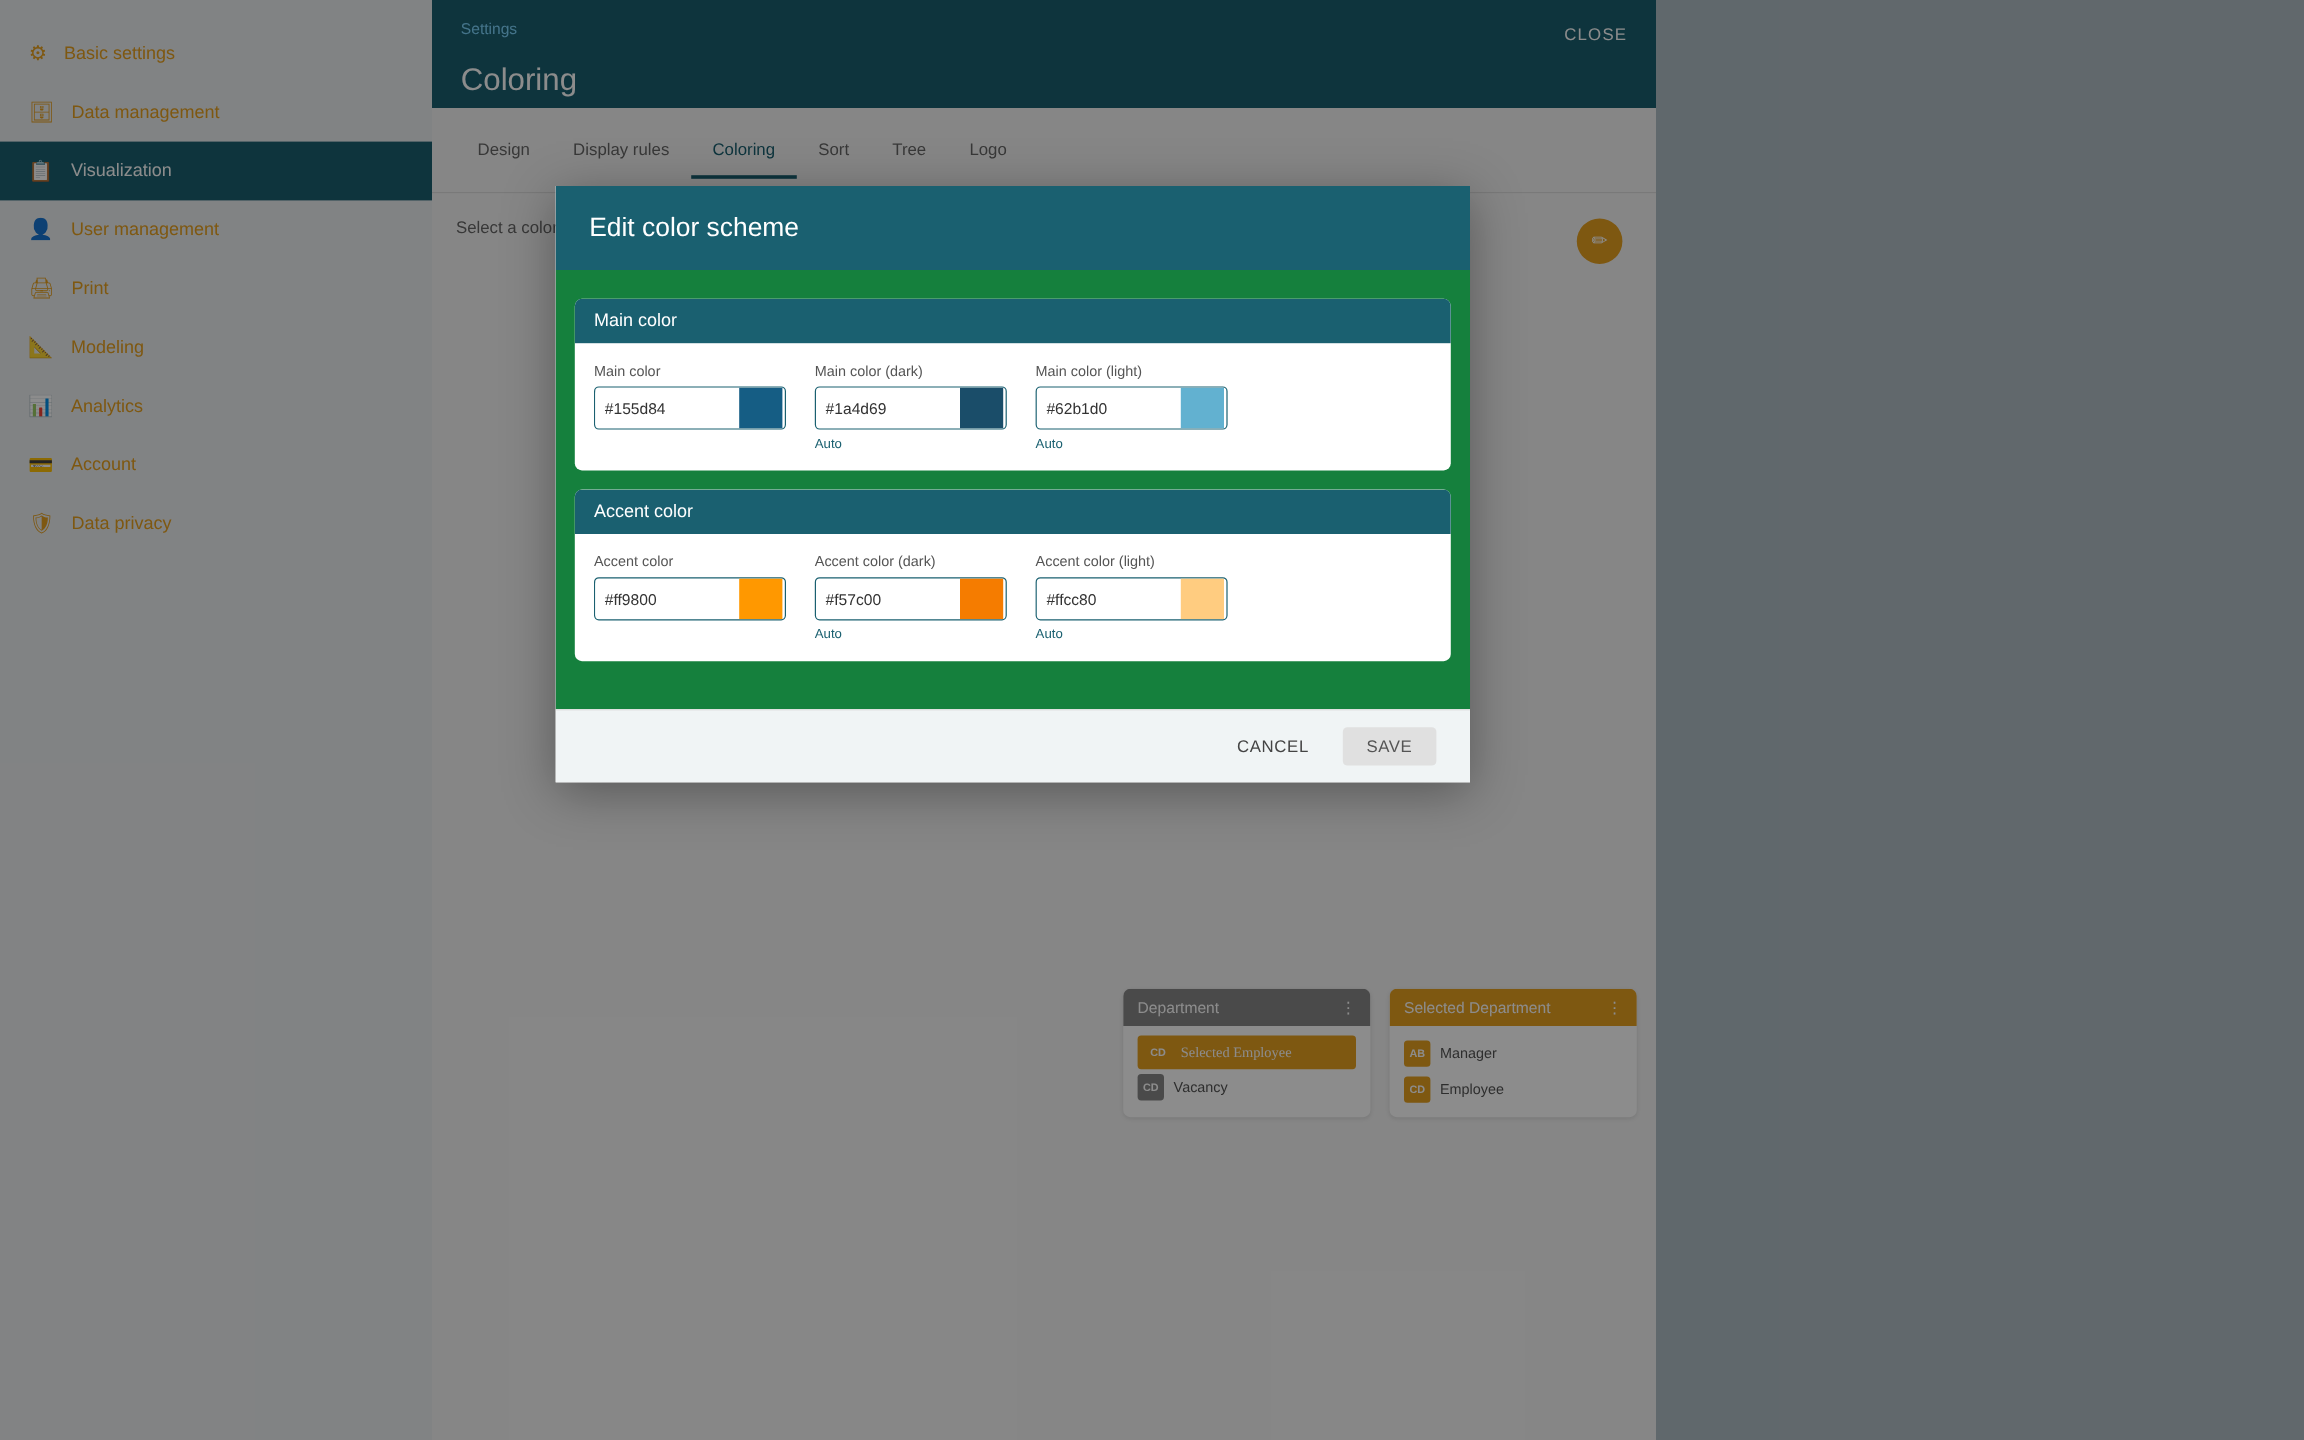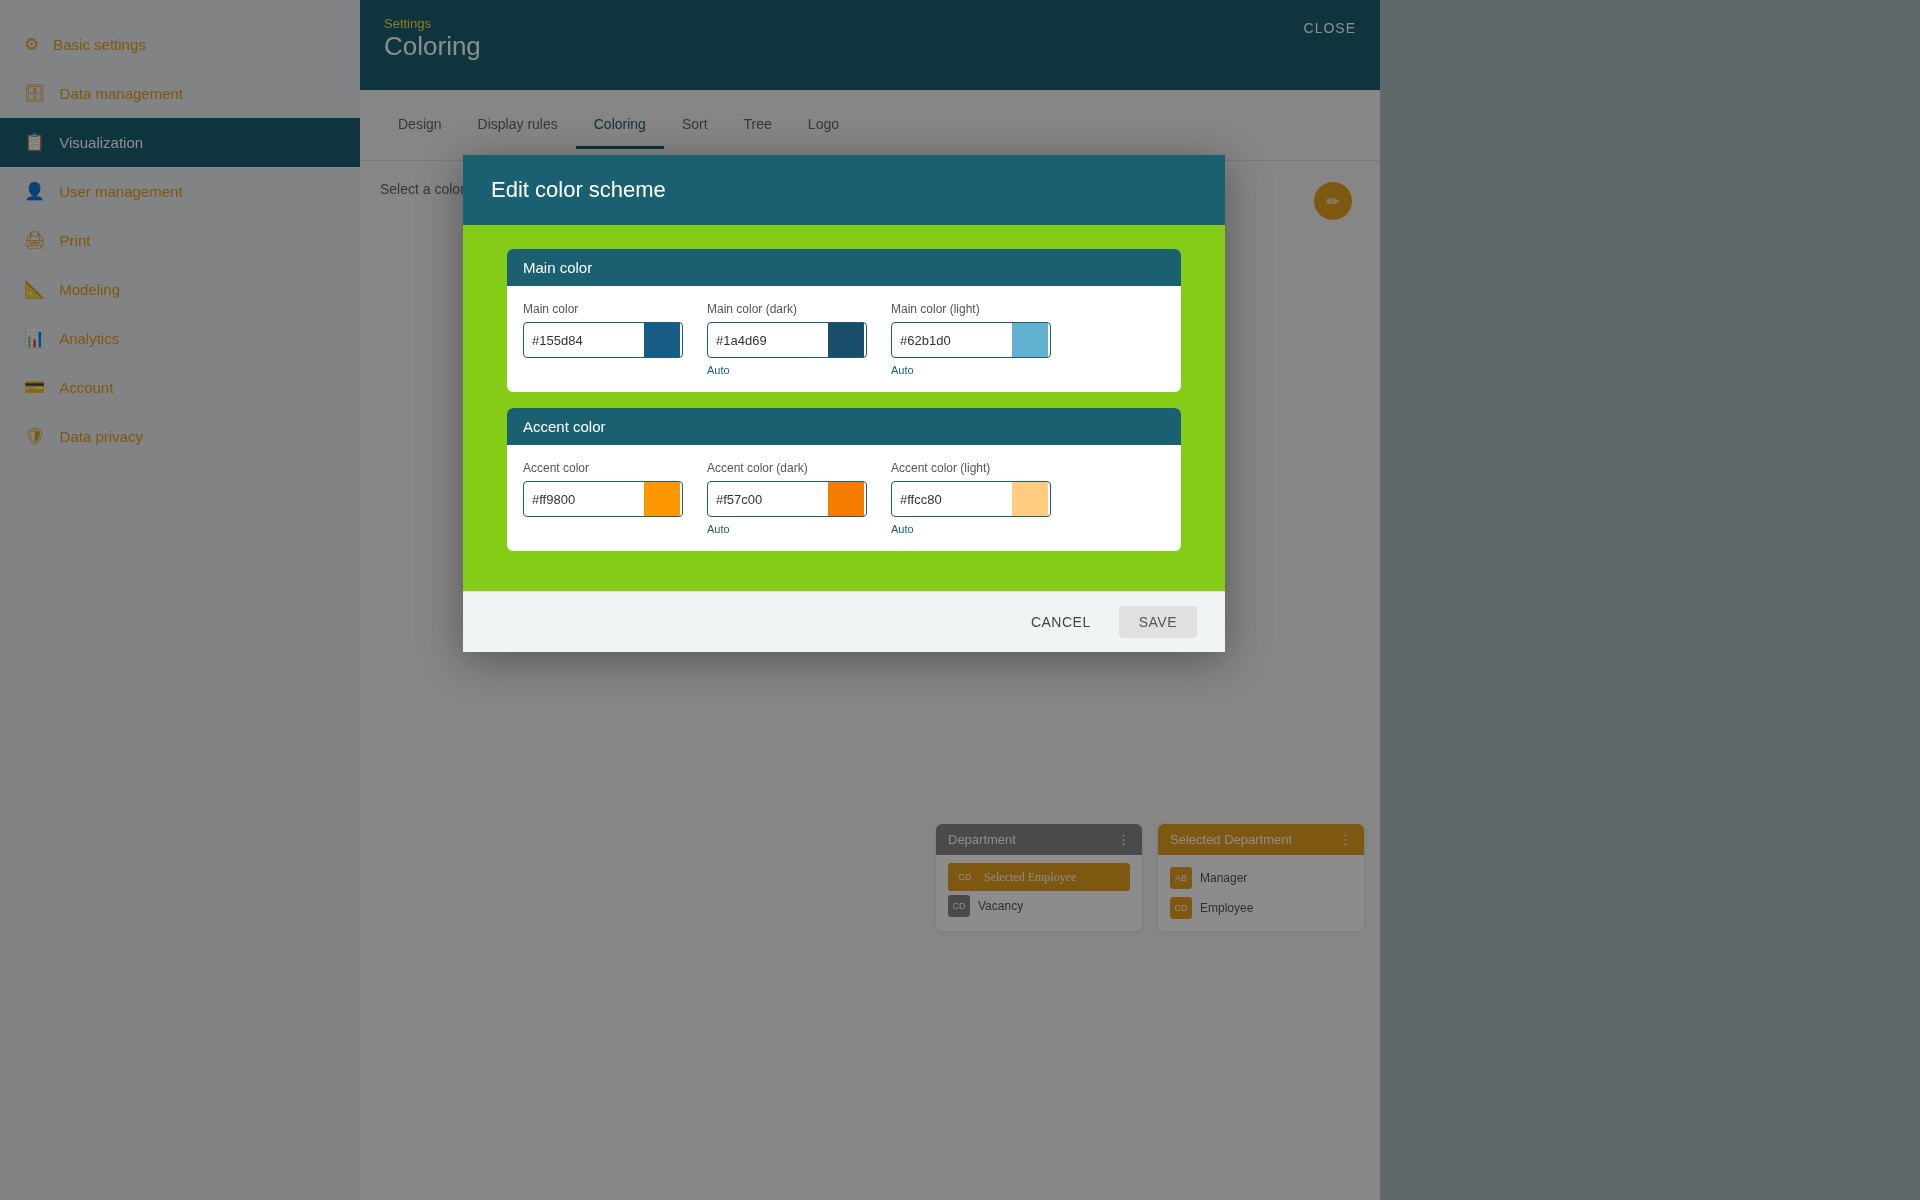--- a/index.html
+++ b/index.html
@@ -29,23 +29,23 @@
       justify-content: space-between;
       height: 90px;
     }
 
     .settings-title-group {
       display: flex;
       flex-direction: column;
     }
 
     .settings-label {
-      color: #fde047;
+      color: #7dd3fc;
       font-size: 13px;
-      margin-bottom: 0;
+      margin-bottom: 20px;
     }
 
     .settings-title {
       color: #ffffff;
       font-size: 26px;
       font-weight: 400;
     }
 
     .close-btn {
       color: #ffffff;
@@ -149,22 +149,22 @@
       align-items: center;
     }
 
     .modal-title {
       color: #fff;
       font-size: 22px;
       font-weight: 400;
     }
 
     .modal-body {
-      padding: 24px 44px;
-      background: #84cc16;
+      padding: 24px 16px;
+      background: #15803d;
     }
 
     .color-section {
       background: #fff;
       border-radius: 6px;
       margin-bottom: 16px;
       overflow: hidden;
     }
 
     .color-section-header {
@@ -315,21 +315,21 @@
       padding: 4px 0;
       font-size: 12px;
       color: #555;
     }
 
     .dept-badge {
       width: 22px;
       height: 22px;
       border-radius: 3px;
       font-size: 9px;
-      font-weight: normal;
+      font-weight: bold;
       display: flex;
       align-items: center;
       justify-content: center;
       color: #fff;
     }
 
     .dept-badge.orange { background: #e6a020; }
     .dept-badge.grey { background: #888; }
 
     .edit-fab {

